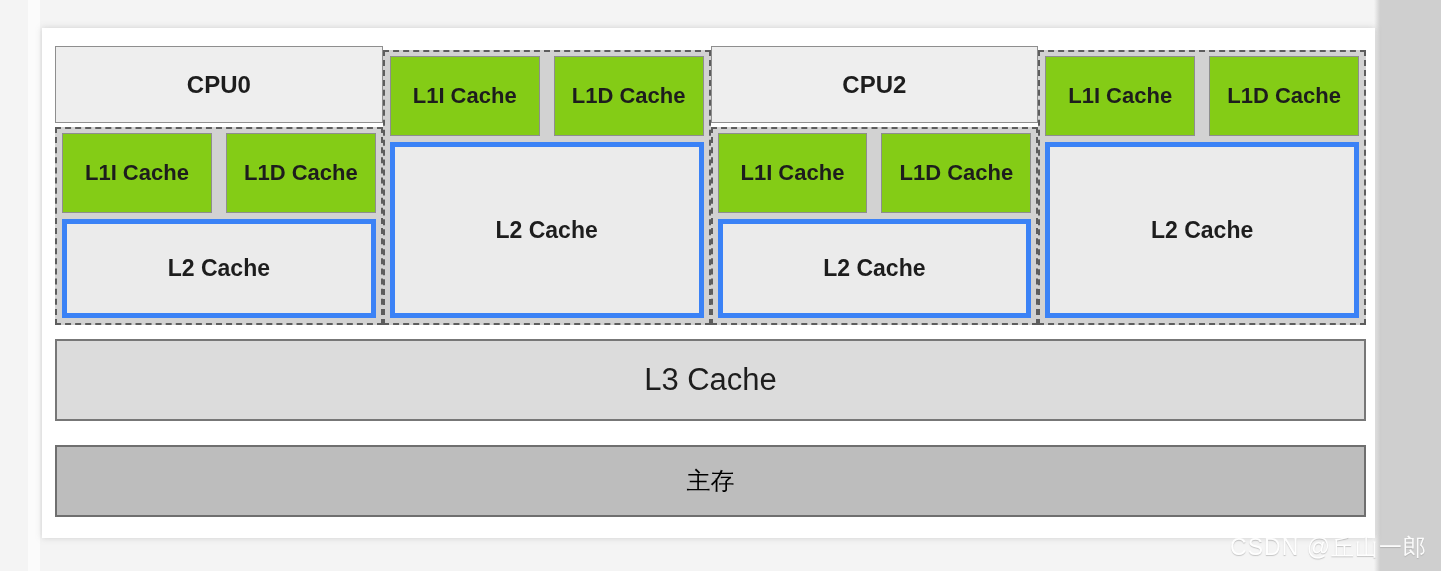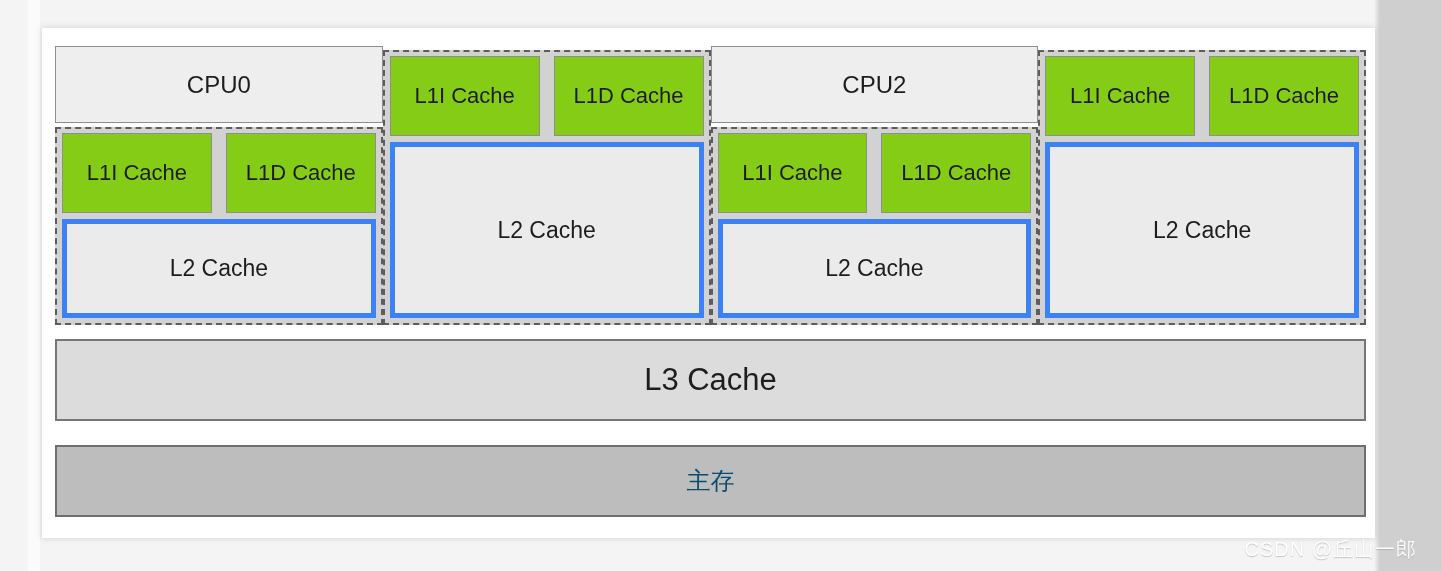--- a/index.html
+++ b/index.html
@@ -45,20 +45,21 @@
     height: 477px;
     display: flex;
     flex-direction: column;
   }
 
   
   .cluster-row {
     display: flex;
     gap: 0;
     height: 279px;
+    font-weight: bold;
   }
   .cluster {
     flex: 1 1 0;
     display: flex;
     flex-direction: column;
     min-width: 0;
   }
 
   .cpu-box {
     height: 77px;
@@ -134,29 +135,29 @@
   .mem-box {
     margin-top: 24px;
     height: 72px;
     background: #bdbdbd;
     border: 2px solid #6f6f6f;
     box-sizing: border-box;
     display: flex;
     align-items: center;
     justify-content: center;
     font-size: 24px;
-    color: #0c4a6e;
+    color: #000000;
   }
 
   
   #watermark {
     position: absolute;
-    right: 24px;
+    right: 14px;
     bottom: 8px;
-    font-size: 20px;
+    font-size: 23px;
     color: #ffffff;
     opacity: 0.92;
     letter-spacing: 1px;
     text-shadow: 0 1px 1px rgba(150,150,150,0.55);
     white-space: nowrap;
   }
 </style>
 </head>
 <body>
 

